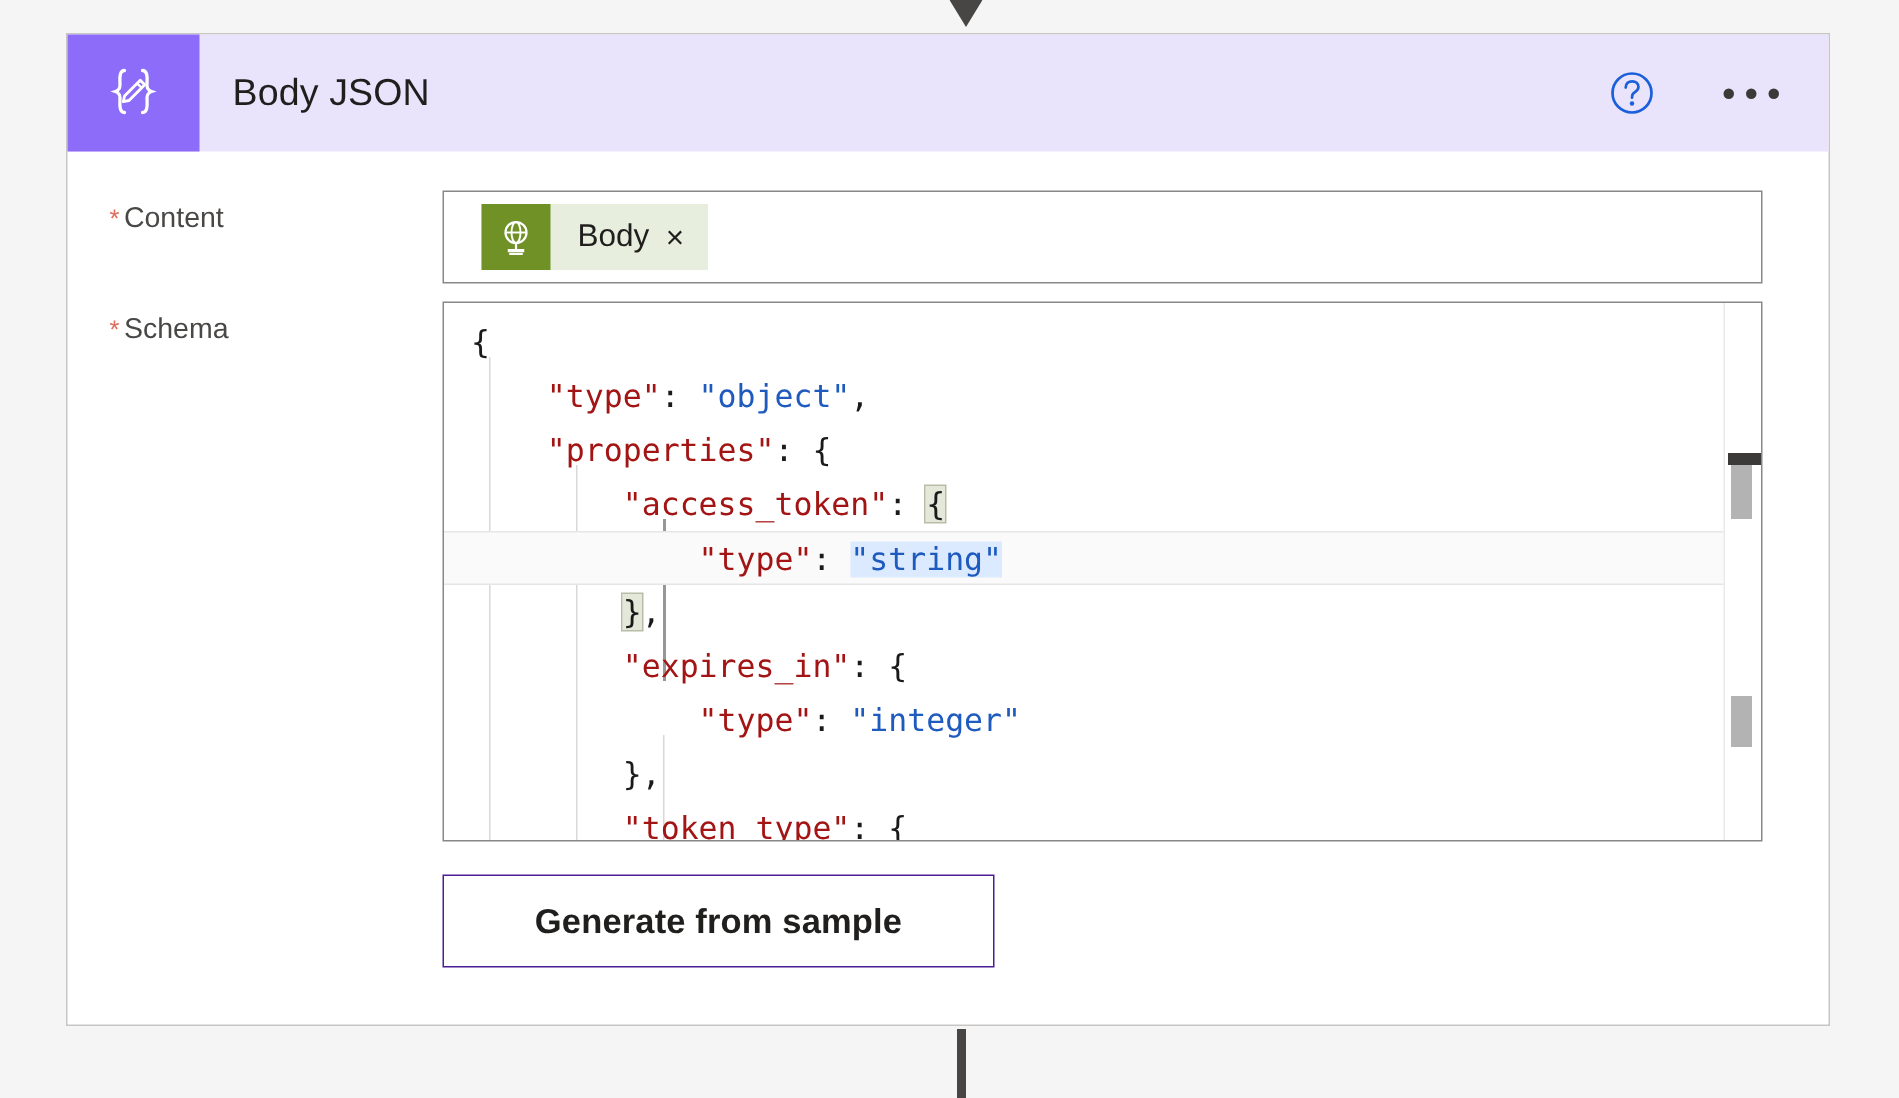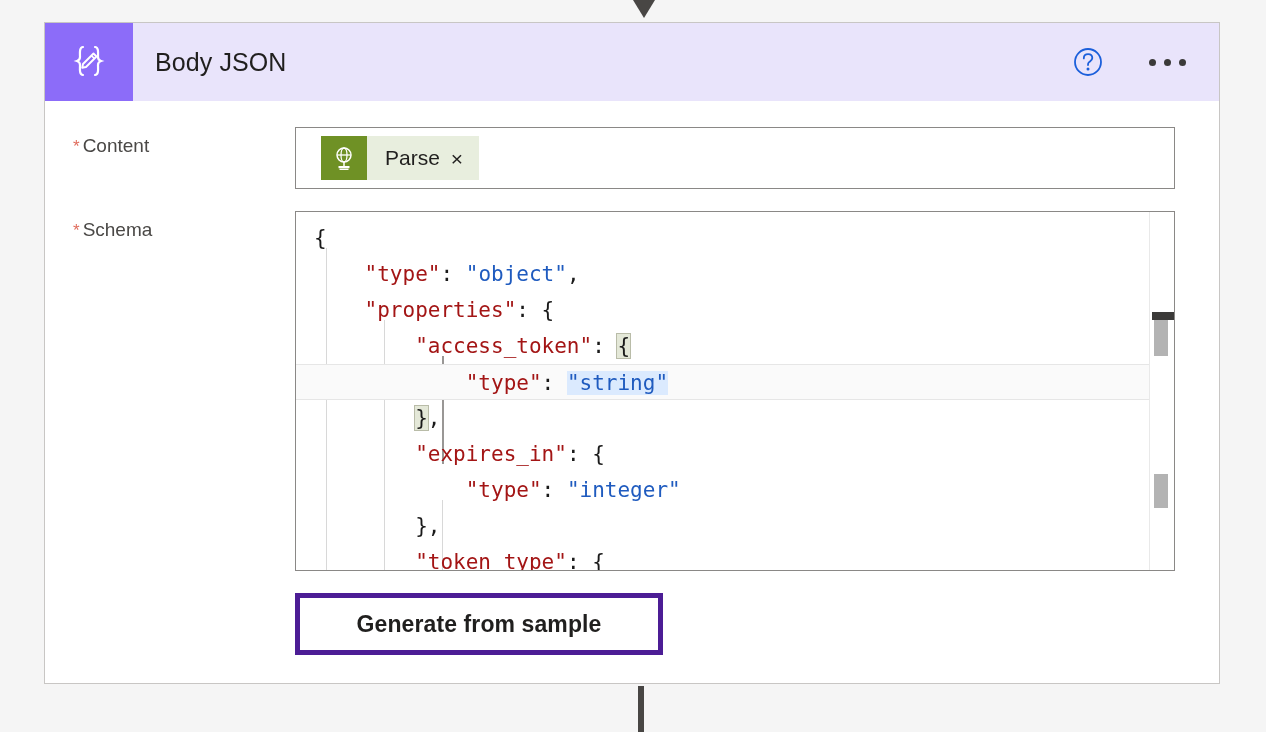--- a/index.html
+++ b/index.html
@@ -150,21 +150,21 @@
   }
   #token-remove {
     font-size: 21px;
     color: #201f1e;
     padding-right: 16px;
     cursor: pointer;
     line-height: 1;
   }
 
   
-  #schema-row { margin-top: 22px; }
+  #schema-row { margin-top: 12px; }
   #schema-label { padding-top: 8px; }
   #schema-editor {
     position: relative;
     width: 880px;
     height: 360px;
     border: 1px solid #8a8886;
     background: #ffffff;
     box-sizing: border-box;
     overflow: hidden;
     cursor: text;
@@ -237,21 +237,21 @@
     width: 22px;
     height: 8px;
     background: #3b3a39;
   }
 
   
   #generate-row { margin-top: 22px; }
   #generate-button {
     width: 368px;
     height: 62px;
-    border: 5px solid #4c1d95;
+    border: 1px solid #4c1d95;
     background: #ffffff;
     font-family: "Liberation Sans", sans-serif;
     font-size: 23px;
     font-weight: bold;
     color: #201f1e;
     cursor: pointer;
     letter-spacing: 0.1px;
   }
 </style>
 </head>
@@ -300,21 +300,21 @@
           <div id="token-icon-tile">
             <svg width="28" height="28" viewBox="0 0 28 28">
               <circle cx="14" cy="11" r="7" stroke="#ffffff" stroke-width="1.5" fill="none"></circle>
               <ellipse cx="14" cy="11" rx="3" ry="7" stroke="#ffffff" stroke-width="1.3" fill="none"></ellipse>
               <path d="M7.3 11 L20.7 11" stroke="#ffffff" stroke-width="1.3"></path>
               <path d="M14 18 L14 22" stroke="#ffffff" stroke-width="1.5"></path>
               <rect x="8.5" y="22" width="11" height="2.2" fill="#ffffff"></rect>
               <rect x="9.5" y="24.6" width="9" height="1.4" fill="#ffffff"></rect>
             </svg>
           </div>
-          <span id="token-label">Parse</span>
+          <span id="token-label">Body</span>
           <span id="token-remove">×</span>
         </div>
       </div>
     </div>
 
     <div class="form-row" id="schema-row">
       <div class="field-label" id="schema-label">
         <span class="req-star">*</span><span>Schema</span>
       </div>
       <div id="schema-editor">

